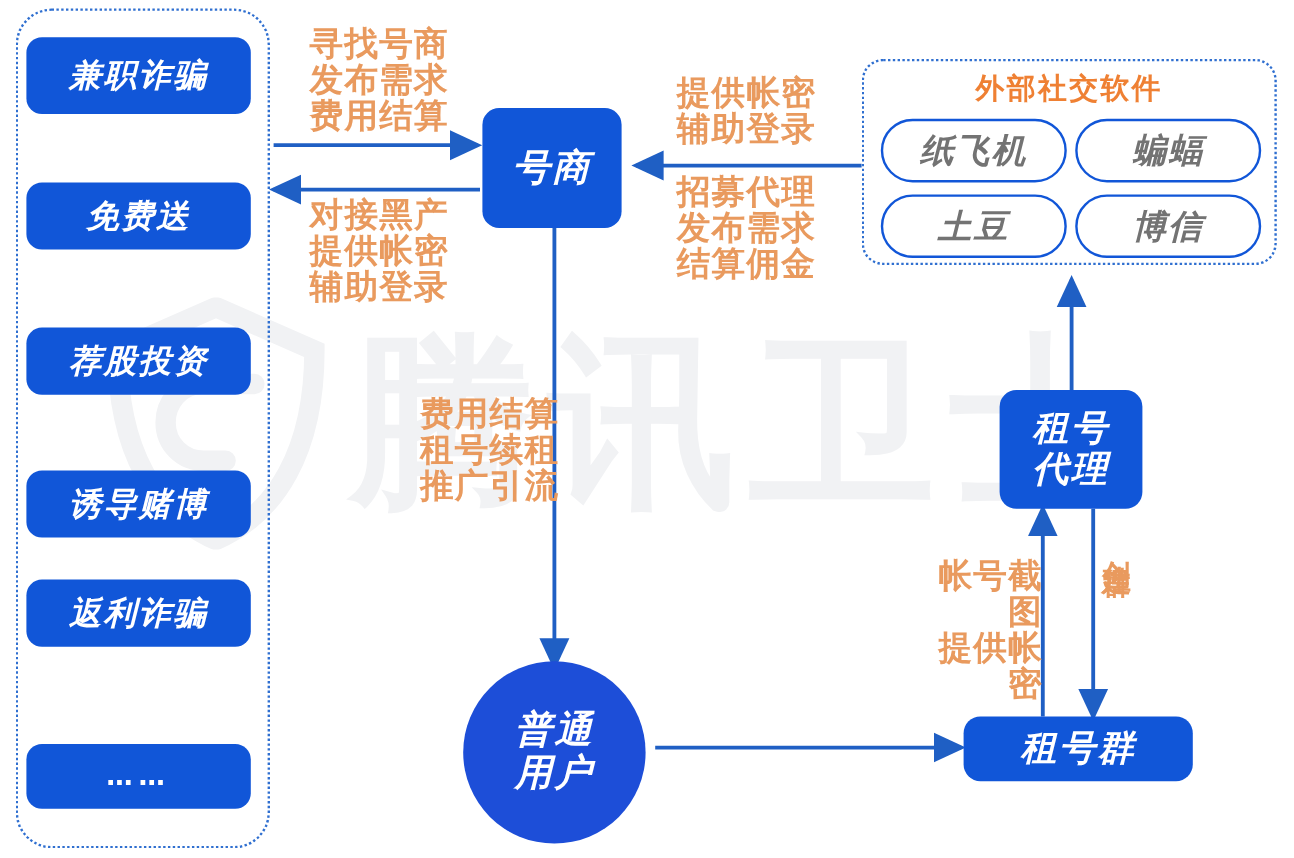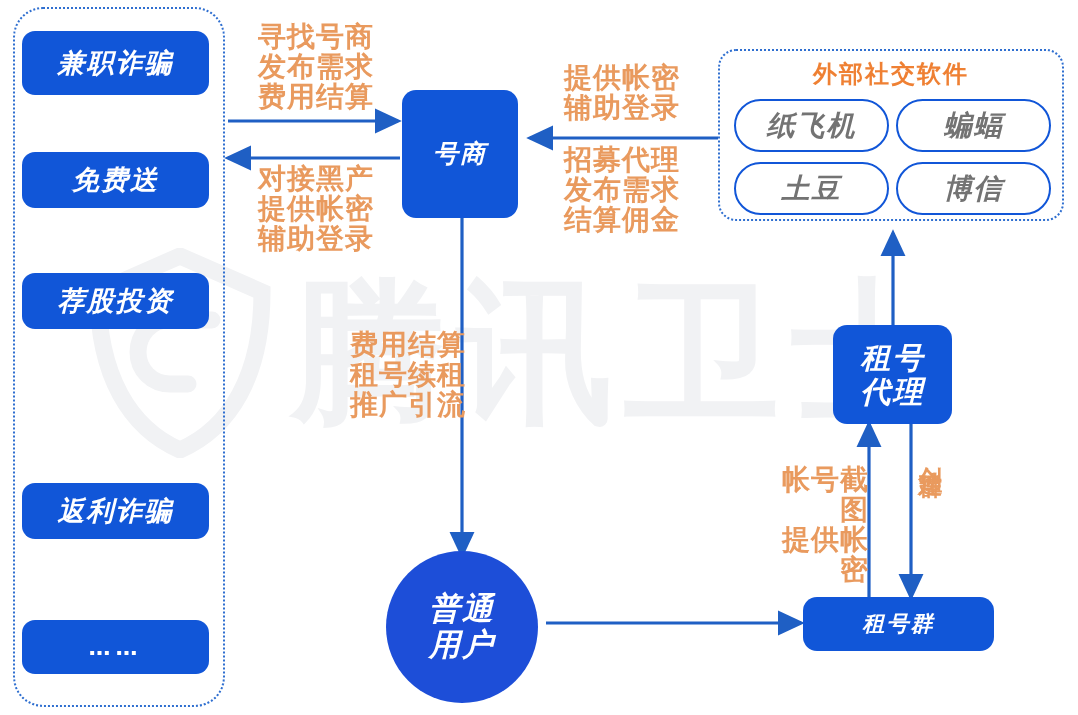--- a/index.html
+++ b/index.html
@@ -163,42 +163,45 @@
 
   <div class="pill" style="left:22px;top:31px;width:187px;height:64px;">
     <span>兼职诈骗</span>
   </div>
   <div class="pill" style="left:22px;top:152px;width:187px;height:56px;text-align:right;">
     <span>免费送</span>
   </div>
   <div class="pill" style="left:22px;top:273px;width:187px;height:56px;">
     <span>荐股投资</span>
   </div>
+  <div class="pill" style="left:22px;top:392px;width:187px;height:56px;">
+    <span>诱导赌博</span>
+  </div>
   <div class="pill" style="left:22px;top:483px;width:187px;height:56px;">
     <span>返利诈骗</span>
   </div>
   <div class="pill dots" style="left:22px;top:620px;width:187px;height:54px;">
     <span>……</span>
   </div>
 
-  <div class="node" style="left:402px;top:90px;width:116px;height:128px;font-size:25px;">
+  <div class="node" style="left:402px;top:90px;width:116px;height:100px;font-size:31px;">
     <span>号商</span>
   </div>
 
   <div class="circle-node" style="left:386px;top:551px;width:152px;height:152px;">
     <span style="white-space:pre-line;">普通
 用户</span>
   </div>
 
   <div class="node" style="left:833px;top:325px;width:119px;height:99px;font-size:30px;white-space:pre-line;">
     <span style="white-space:pre-line;">租号
 代理</span>
   </div>
 
-  <div class="node" style="left:803px;top:597px;width:191px;height:54px;font-size:22px;">
+  <div class="node" style="left:803px;top:597px;width:191px;height:54px;font-size:30px;">
     <span>租号群</span>
   </div>
 
   <div class="dotted-box" id="social-group"></div>
   <div id="social-title">外部社交软件</div>
 
   <div class="social-pill" style="left:734px;top:99px;width:155px;height:53px;">
     <span>纸飞机</span>
   </div>
   <div class="social-pill" style="left:896px;top:99px;width:155px;height:53px;">

